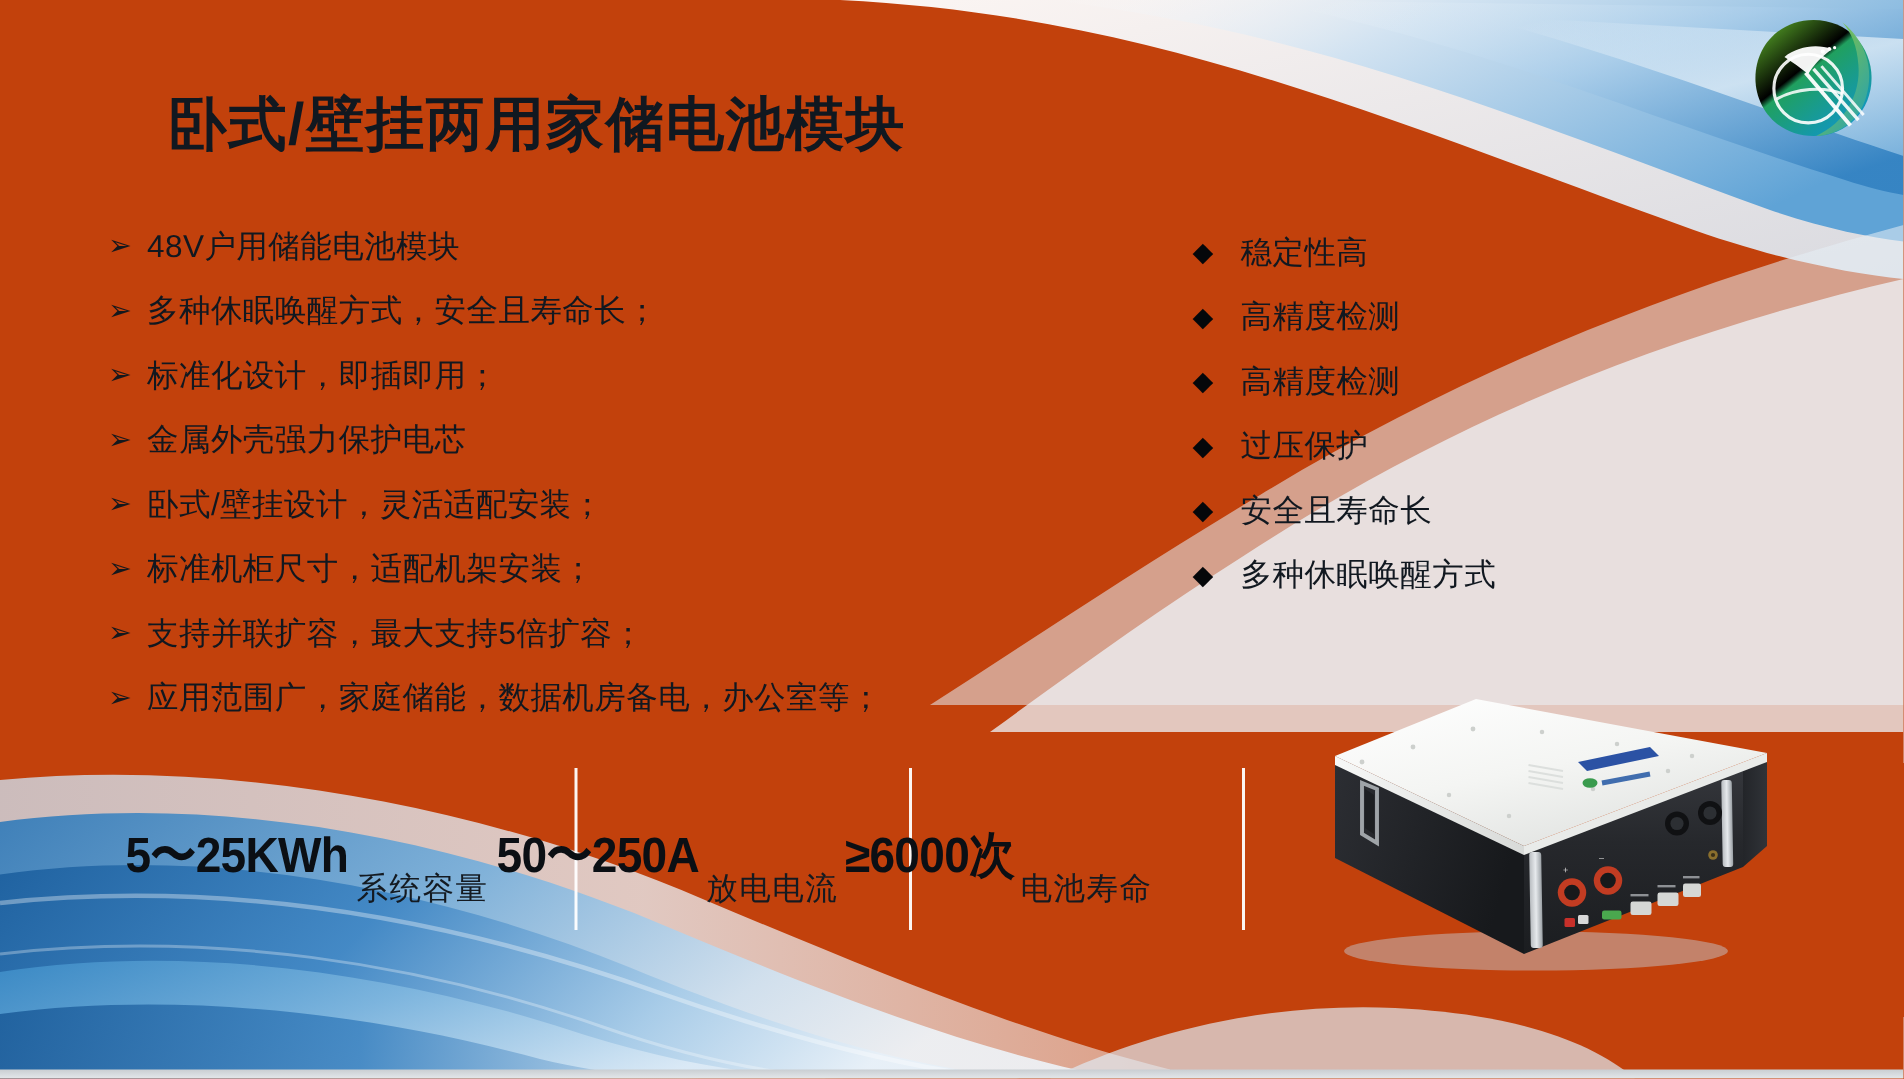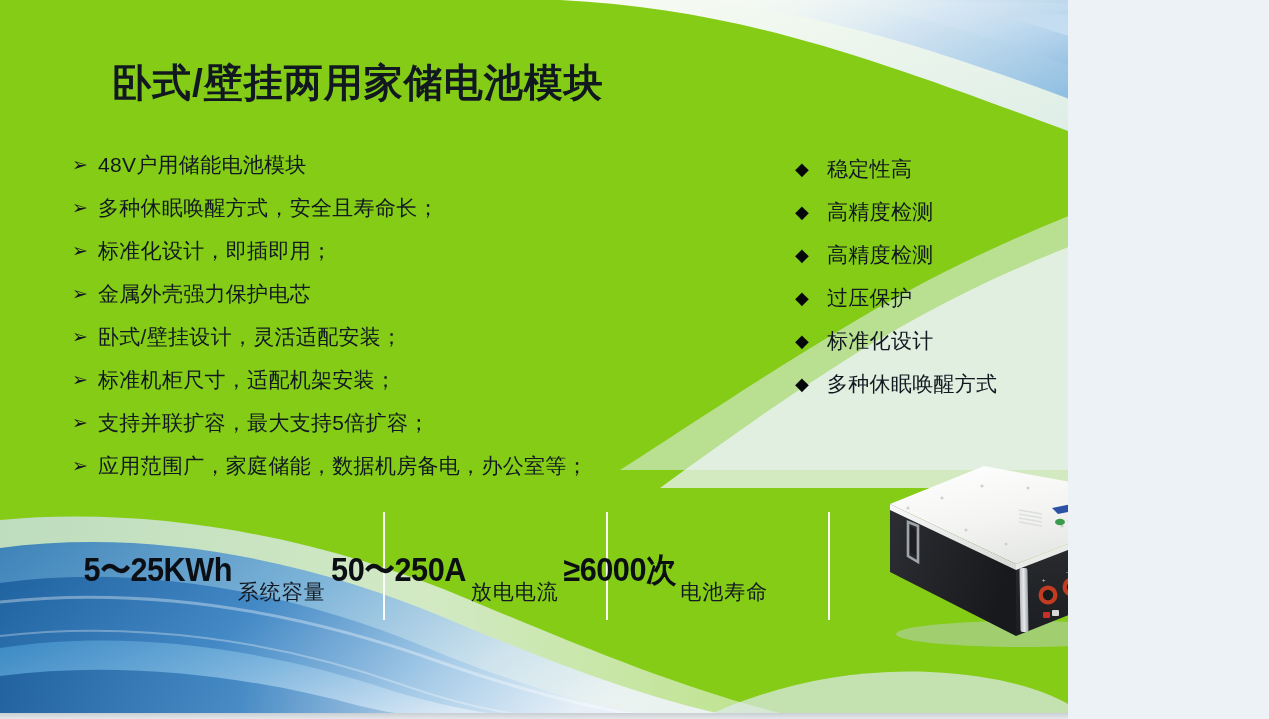--- a/index.html
+++ b/index.html
@@ -4,22 +4,22 @@
 <style>
   html,body{margin:0;padding:0;}
   body{
     width:1269px;height:719px;overflow:hidden;
     font-family:"Liberation Sans","DejaVu Sans",sans-serif;
     background:#ecf2f6;
     position:relative;
   }
   #slide{
     position:absolute;inset:0;
-    width:1068px;height:719px;
-    background:#84cc16;
+    width:1269px;height:719px;
+    background:#c2410c;
     overflow:hidden;
   }
   #bg-waves{position:absolute;left:0;top:0;width:1269px;height:719px;pointer-events:none;}
   #bottom-edge{
     position:absolute;left:0;bottom:0;width:1269px;height:6px;
     background:linear-gradient(to bottom,#c9ced2,#e3e7ea);
   }
 
   
   #title{
@@ -265,21 +265,21 @@
     <div class="dia-row">
       <span class="dia-mark">◆</span>
       <span class="dia-text">高精度检测</span>
     </div>
     <div class="dia-row">
       <span class="dia-mark">◆</span>
       <span class="dia-text">过压保护</span>
     </div>
     <div class="dia-row">
       <span class="dia-mark">◆</span>
-      <span class="dia-text">标准化设计</span>
+      <span class="dia-text">安全且寿命长</span>
     </div>
     <div class="dia-row">
       <span class="dia-mark">◆</span>
       <span class="dia-text">多种休眠唤醒方式</span>
     </div>
   </div>
 
   <div id="stats">
     <div class="vdiv" id="vd1"></div>
     <div class="vdiv" id="vd2"></div>

